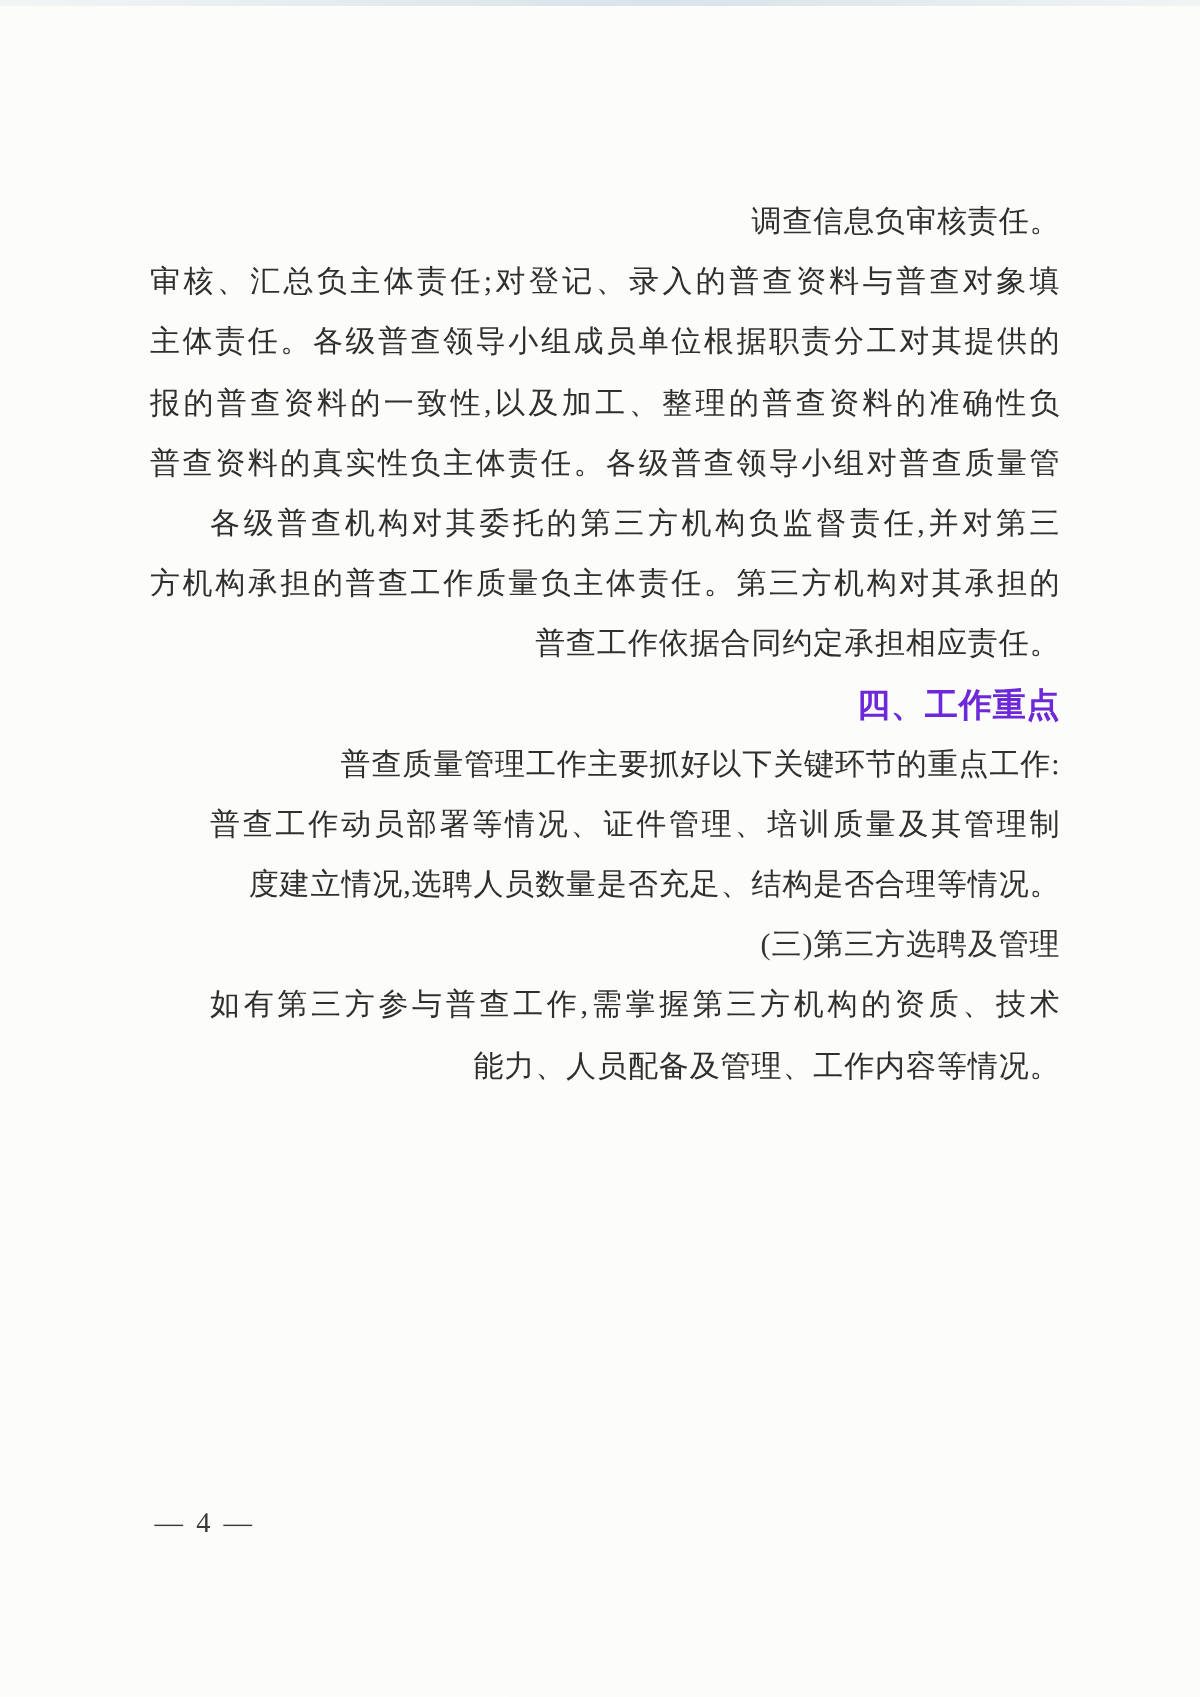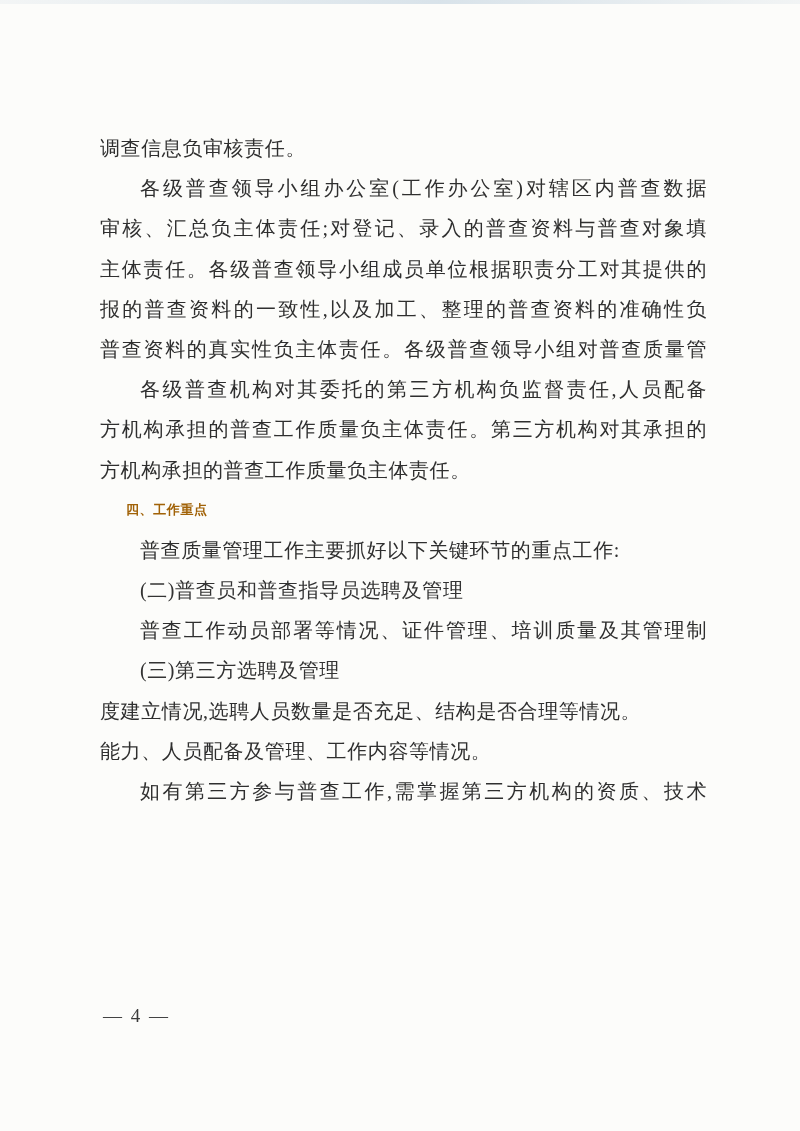--- a/index.html
+++ b/index.html
@@ -19,33 +19,33 @@
     position:absolute;
     left:100px; top:128px;
     width:607px;
   }
   .ln {
     height:40.2px;
     line-height:40.2px;
     font-size:20px;
     letter-spacing:0.6px;
     color:#2f2f2f;
-    text-align:left;
+    text-align:right;
     overflow:visible;
   }
   
   .jst { text-align:justify; text-align-last:justify; }
   
   .ind { text-indent:2em; }
   
   .hd {
     font-family:"Liberation Sans","DejaVu Sans",sans-serif;
     font-weight:bold;
-    font-size:13px;
-    color:#a16207;
+    font-size:22px;
+    color:#6d28d9;
   }
   
   .sub { color:#333; }
   .footer {
     position:absolute;
     left:103px; top:1002px;
     font-size:19px;
     line-height:28px;
     letter-spacing:2px;
     color:#3a3a3a;
@@ -53,32 +53,30 @@
   }
 </style>
 </head>
 <body>
 
 <div class="page">
   <div class="scan-edge"></div>
 
   <div class="textblock">
     <div class="ln">调查信息负审核责任。</div>
-    <div class="ln ind jst">各级普查领导小组办公室(工作办公室)对辖区内普查数据</div>
     <div class="ln jst">审核、汇总负主体责任;对登记、录入的普查资料与普查对象填</div>
     <div class="ln jst">主体责任。各级普查领导小组成员单位根据职责分工对其提供的</div>
     <div class="ln jst">报的普查资料的一致性,以及加工、整理的普查资料的准确性负</div>
     <div class="ln jst">普查资料的真实性负主体责任。各级普查领导小组对普查质量管</div>
-    <div class="ln ind jst">各级普查机构对其委托的第三方机构负监督责任,人员配备</div>
+    <div class="ln ind jst">各级普查机构对其委托的第三方机构负监督责任,并对第三</div>
     <div class="ln jst">方机构承担的普查工作质量负主体责任。第三方机构对其承担的</div>
-    <div class="ln">方机构承担的普查工作质量负主体责任。</div>
+    <div class="ln">普查工作依据合同约定承担相应责任。</div>
     <div class="ln ind hd">四、工作重点</div>
     <div class="ln ind">普查质量管理工作主要抓好以下关键环节的重点工作:</div>
-    <div class="ln ind sub">(二)普查员和普查指导员选聘及管理</div>
     <div class="ln ind jst">普查工作动员部署等情况、证件管理、培训质量及其管理制</div>
+    <div class="ln">度建立情况,选聘人员数量是否充足、结构是否合理等情况。</div>
     <div class="ln ind sub">(三)第三方选聘及管理</div>
-    <div class="ln">度建立情况,选聘人员数量是否充足、结构是否合理等情况。</div>
+    <div class="ln ind jst">如有第三方参与普查工作,需掌握第三方机构的资质、技术</div>
     <div class="ln">能力、人员配备及管理、工作内容等情况。</div>
-    <div class="ln ind jst">如有第三方参与普查工作,需掌握第三方机构的资质、技术</div>
   </div>
 
   <div class="footer">— 4 —</div>
 </div>
 
 </body></html>

